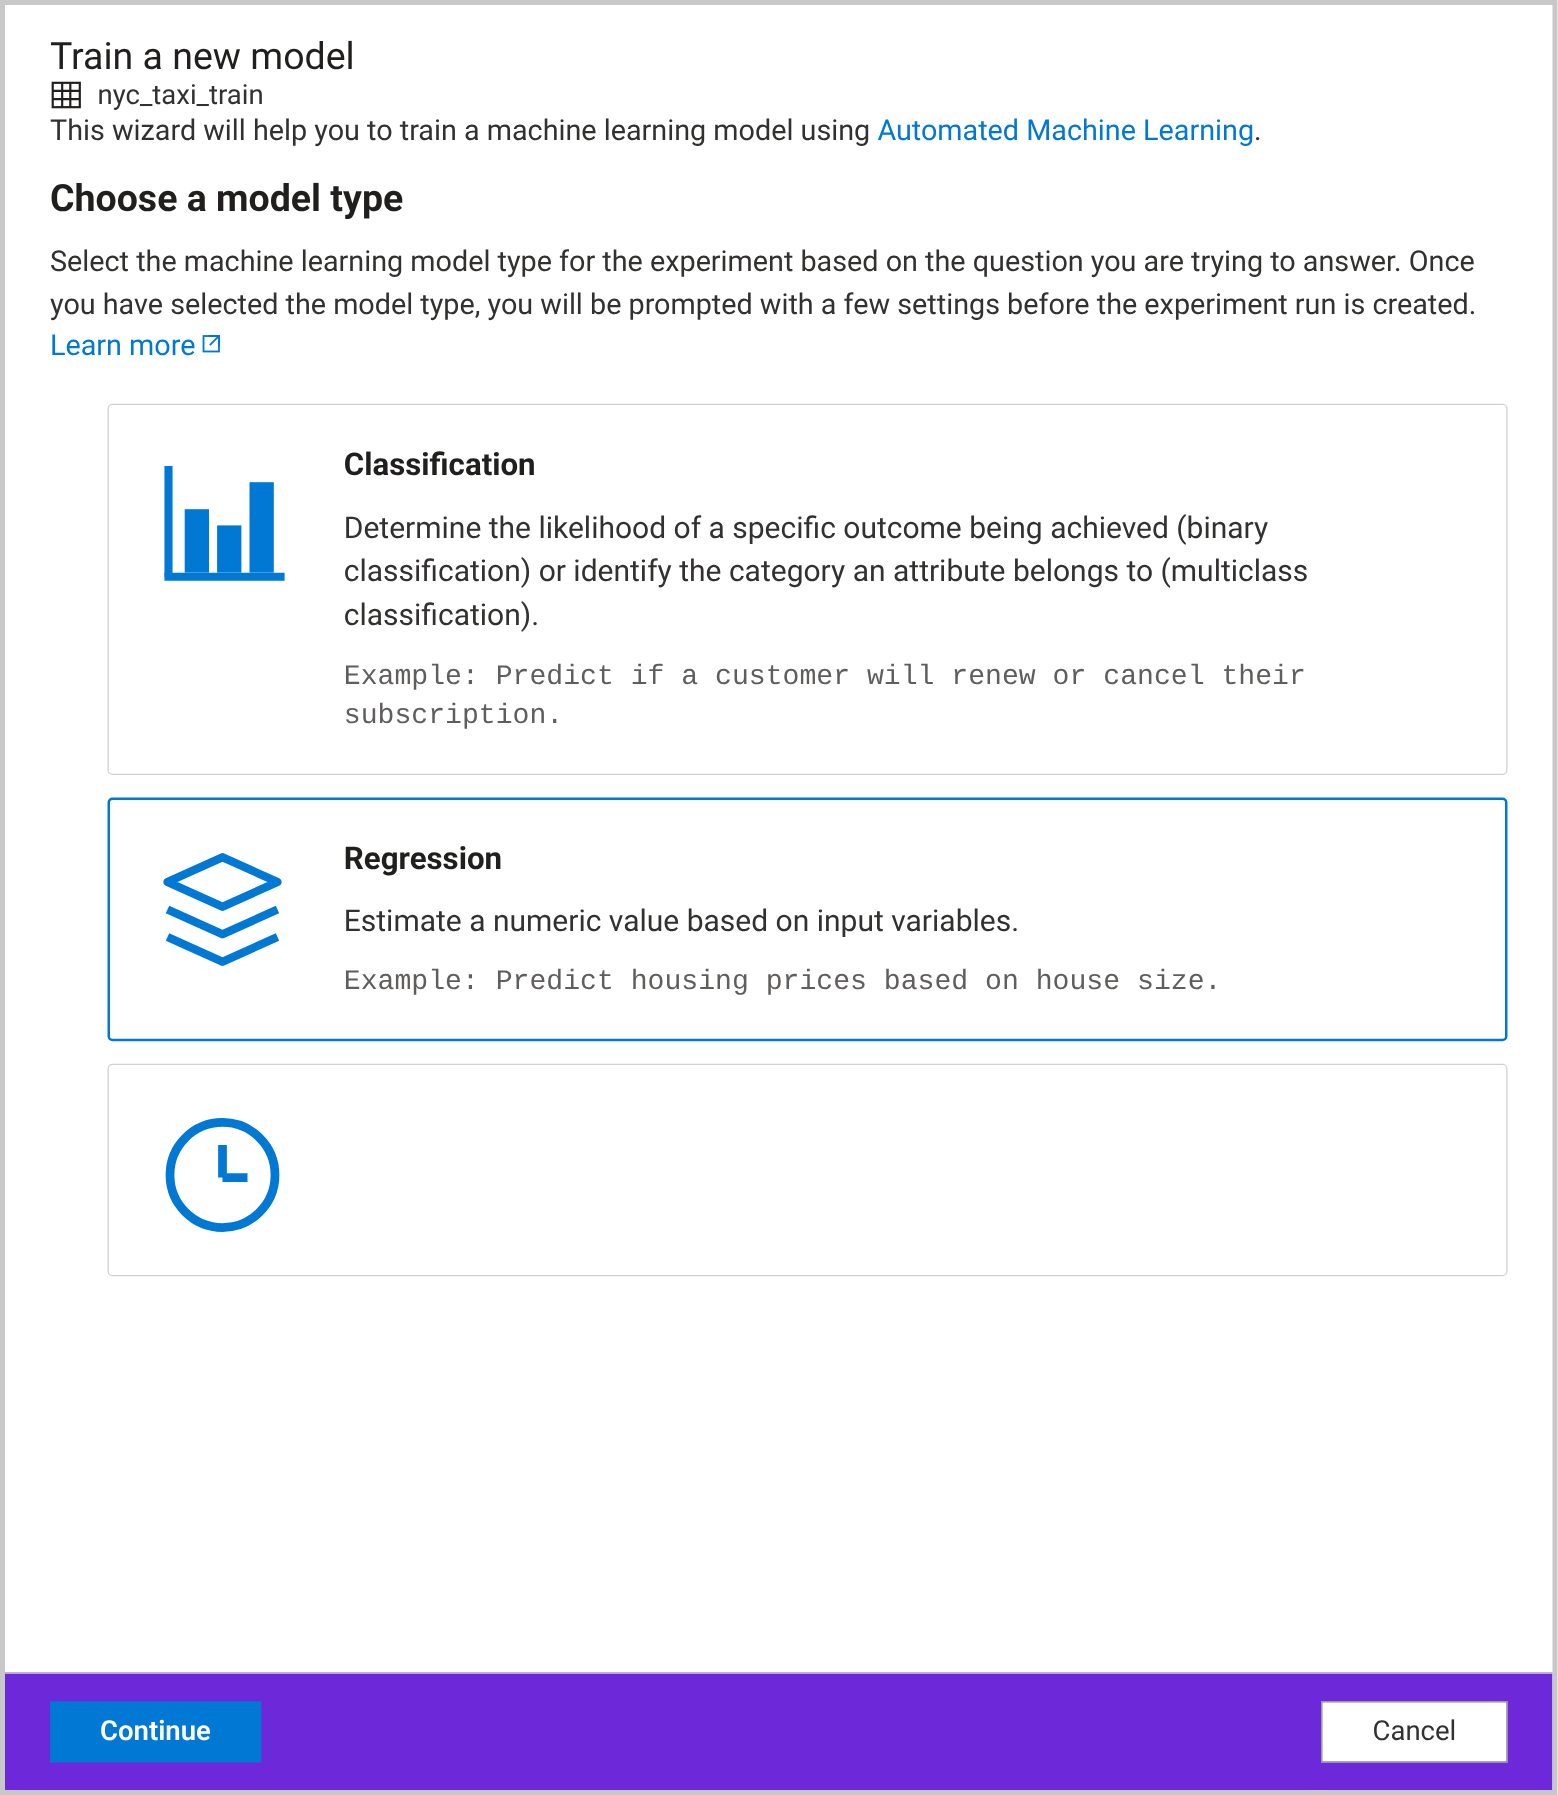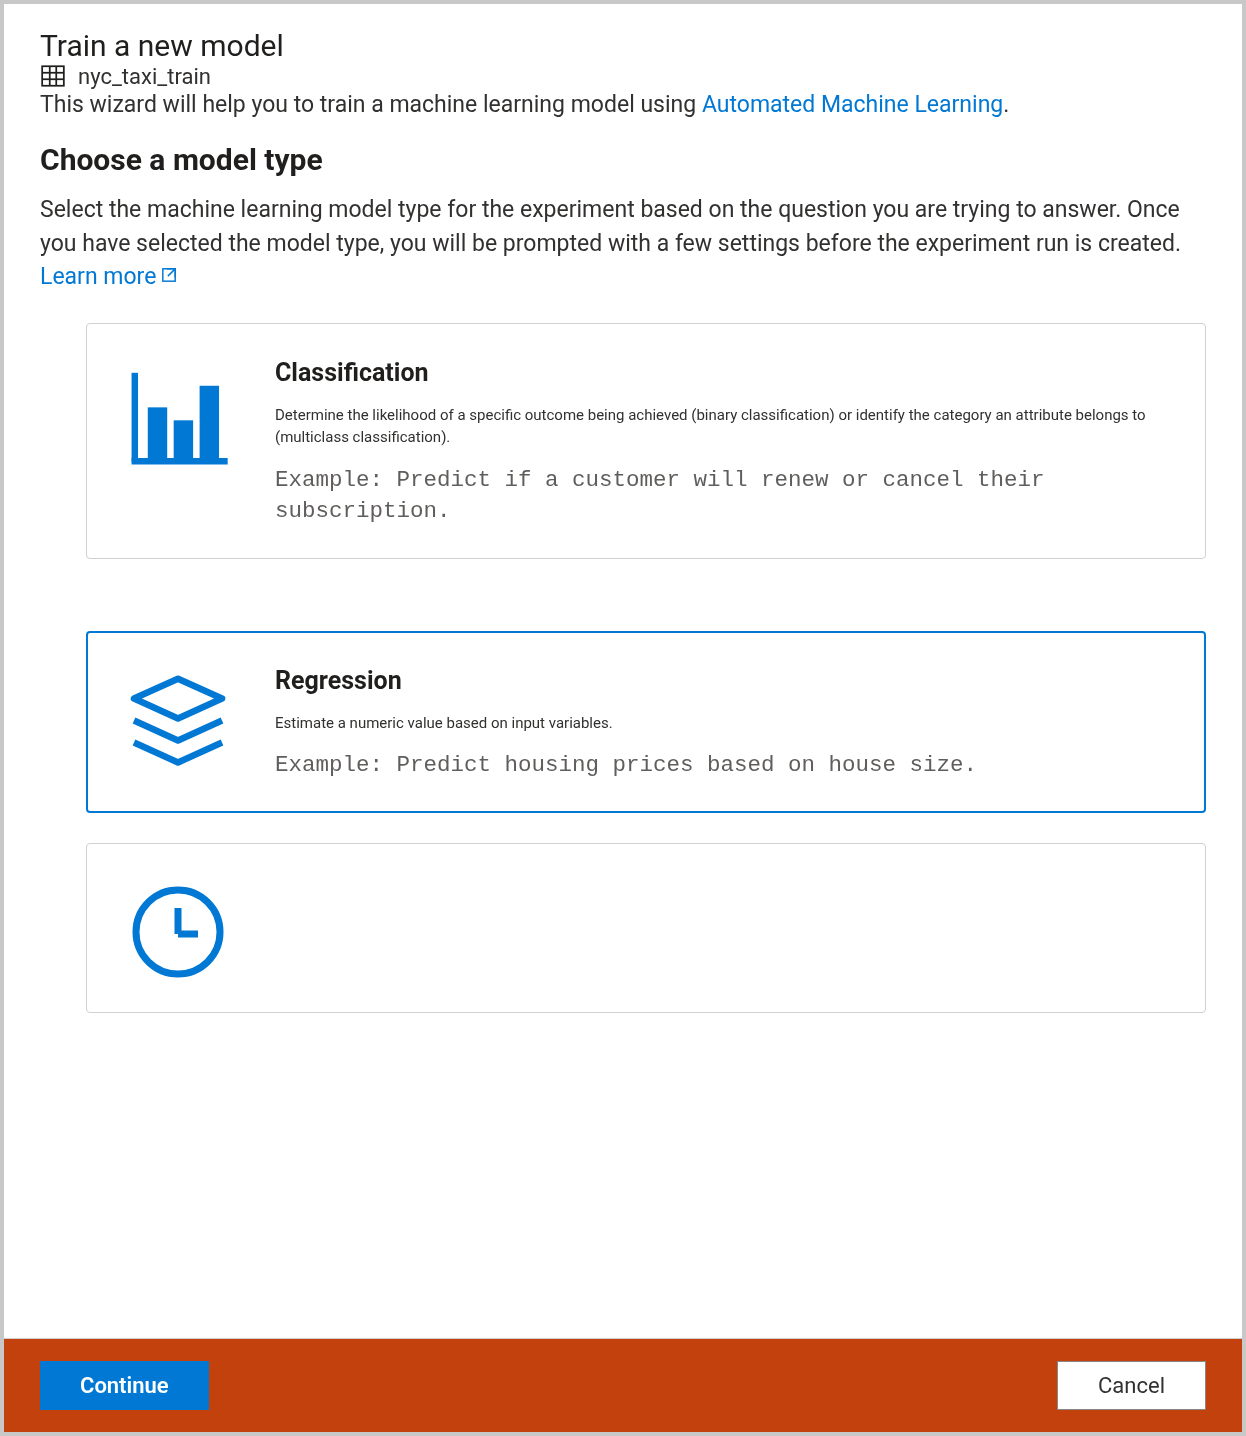--- a/index.html
+++ b/index.html
@@ -62,77 +62,76 @@
       margin-bottom: 30px;
     }
     .ext-link-icon {
       display: inline-block;
       vertical-align: baseline;
       margin-left: 4px;
     }
     .cards {
       display: flex;
       flex-direction: column;
-      gap: 30px;
+      gap: 18px;
       padding-left: 46px;
     }
     .card {
       border: 1px solid #d2d0ce;
       border-radius: 4px;
       padding: 34px 36px 30px 36px;
       display: flex;
       gap: 42px;
       cursor: pointer;
       background: #fff;
     }
     .card.selected {
       border: 2px solid #0078d4;
       padding: 33px 35px 29px 35px;
-      margin-top: 42px;
     }
     .card-icon {
       width: 110px;
       flex-shrink: 0;
       display: flex;
       align-items: flex-start;
       justify-content: center;
       padding-top: 4px;
     }
     .card-body {
       flex: 1;
     }
     .card-title {
       font-size: 25px;
       font-weight: 700;
       color: #201f1e;
       margin-bottom: 18px;
     }
     .card-desc {
-      font-size: 15px;
+      font-size: 24px;
       color: #323130;
       line-height: 1.45;
       margin-bottom: 16px;
     }
     .card-example {
       font-size: 22.5px;
       color: #605e5c;
       line-height: 1.4;
       font-family: Liberation Mono, monospace;
     }
     .footer {
       position: absolute;
       bottom: 0;
       left: 0;
       right: 0;
       border-top: 1px solid #d2d0ce;
       padding: 22px 36px;
       display: flex;
       justify-content: space-between;
       align-items: center;
-      background: #c2410c;
+      background: #6d28d9;
     }
     .btn {
       font-size: 22px;
       font-family: inherit;
       padding: 10px 28px;
       cursor: pointer;
       min-width: 130px;
       text-align: center;
     }
     .btn-primary {

